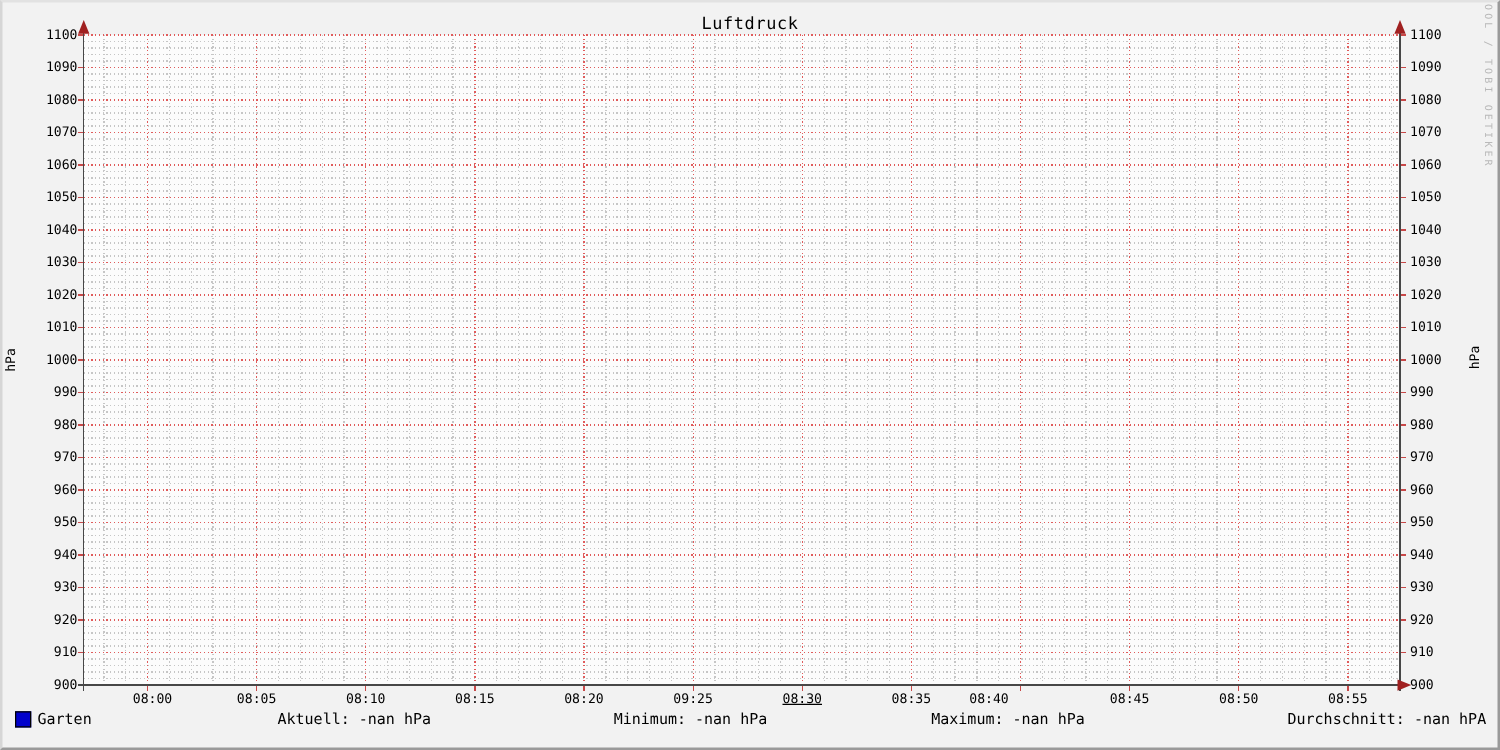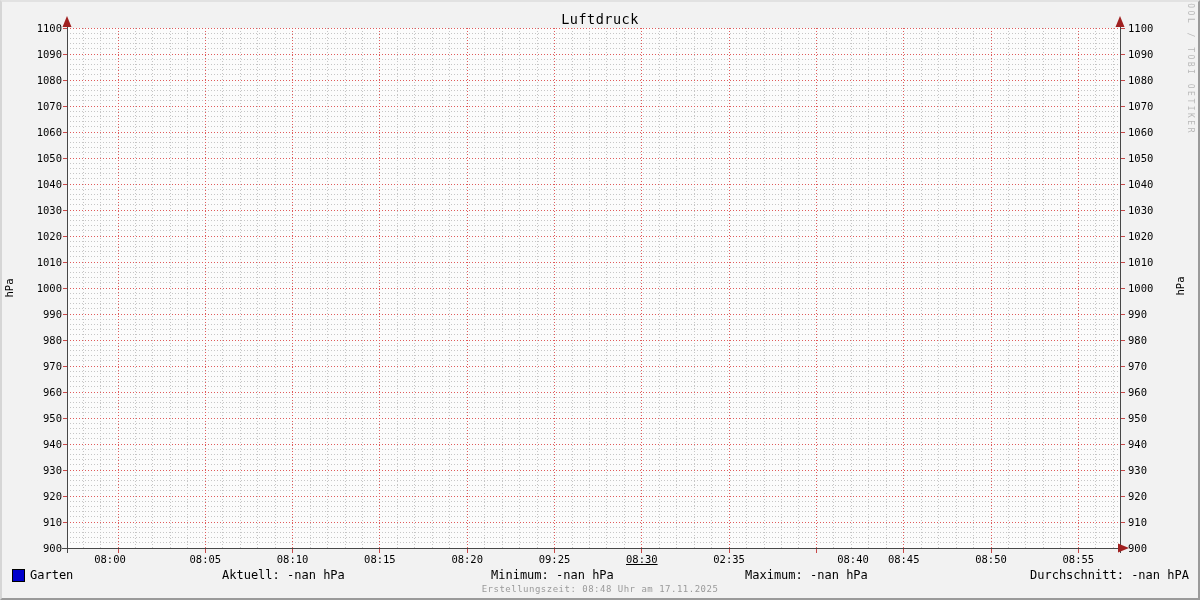--- a/index.html
+++ b/index.html
@@ -128,37 +128,36 @@
       <div class="ytr" style="top: 360px;">970</div>
       <div class="ytr" style="top: 386px;">960</div>
       <div class="ytr" style="top: 412px;">950</div>
       <div class="ytr" style="top: 438px;">940</div>
       <div class="ytr" style="top: 464px;">930</div>
       <div class="ytr" style="top: 490px;">920</div>
       <div class="ytr" style="top: 516px;">910</div>
       <div class="ytr" style="top: 542px;">900</div>
     </div>
   <div id="xticks">
-      <div class="xtk" style="left: 88px;">08:00</div>
+      <div class="xtk" style="left: 100px;">08:00</div>
       <div class="xtk" style="left: 183.3px;">08:05</div>
       <div class="xtk" style="left: 270.6px;">08:10</div>
       <div class="xtk" style="left: 357.9px;">08:15</div>
       <div class="xtk" style="left: 445.2px;">08:20</div>
       <div class="xtk" style="left: 532.5px;">09:25</div>
       <div class="xtk" style="left: 619.8px; text-decoration: underline;">08:30</div>
-      <div class="xtk" style="left: 707.1px;">02:35</div>
-      <div class="xtk" style="left: 831px;">08:40</div>
+      <div class="xtk" style="left: 707.1px;">08:35</div>
+      <div class="xtk" style="left: 763px; text-align: right;">08:40</div>
       <div class="xtk" style="left: 881.7px;">08:45</div>
       <div class="xtk" style="left: 969px;">08:50</div>
       <div class="xtk" style="left: 1056.3px;">08:55</div>
     </div>
 
   <div class="legend-swatch" id="legend-swatch" style="background: rgb(0, 0, 204);"></div>
   <div class="leg leg-garten">Garten</div>
   <div class="leg leg-aktuell">Aktuell: -nan hPa</div>
   <div class="leg leg-minimum">Minimum: -nan hPa</div>
   <div class="leg leg-maximum">Maximum: -nan hPa</div>
   <div class="leg leg-durchschnitt">Durchschnitt: -nan hPA</div>
 
-  <div class="footer">Erstellungszeit: 08:48 Uhr am 17.11.2025</div>
 
   <div class="bevel"></div>
 </div>
 
 </body></html>

